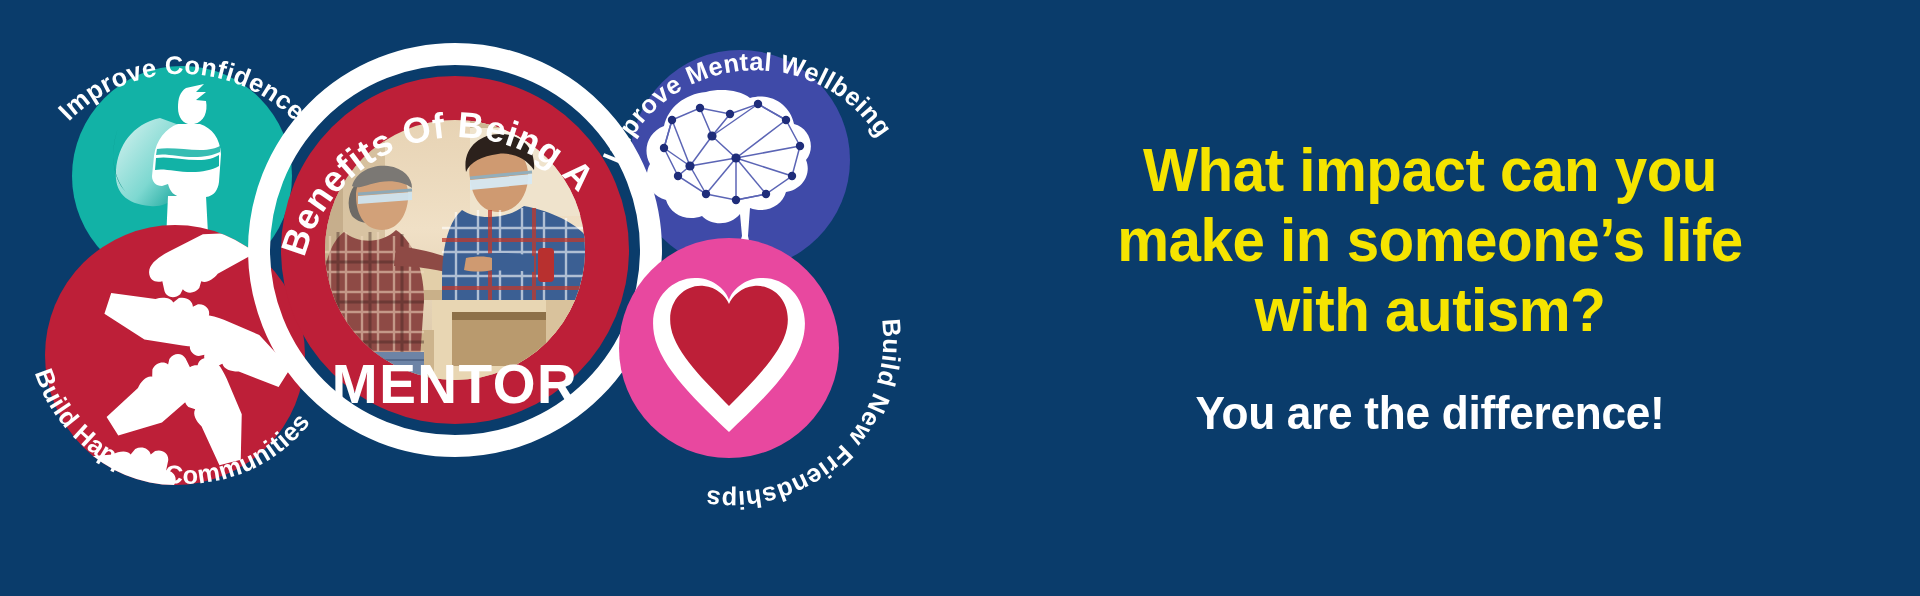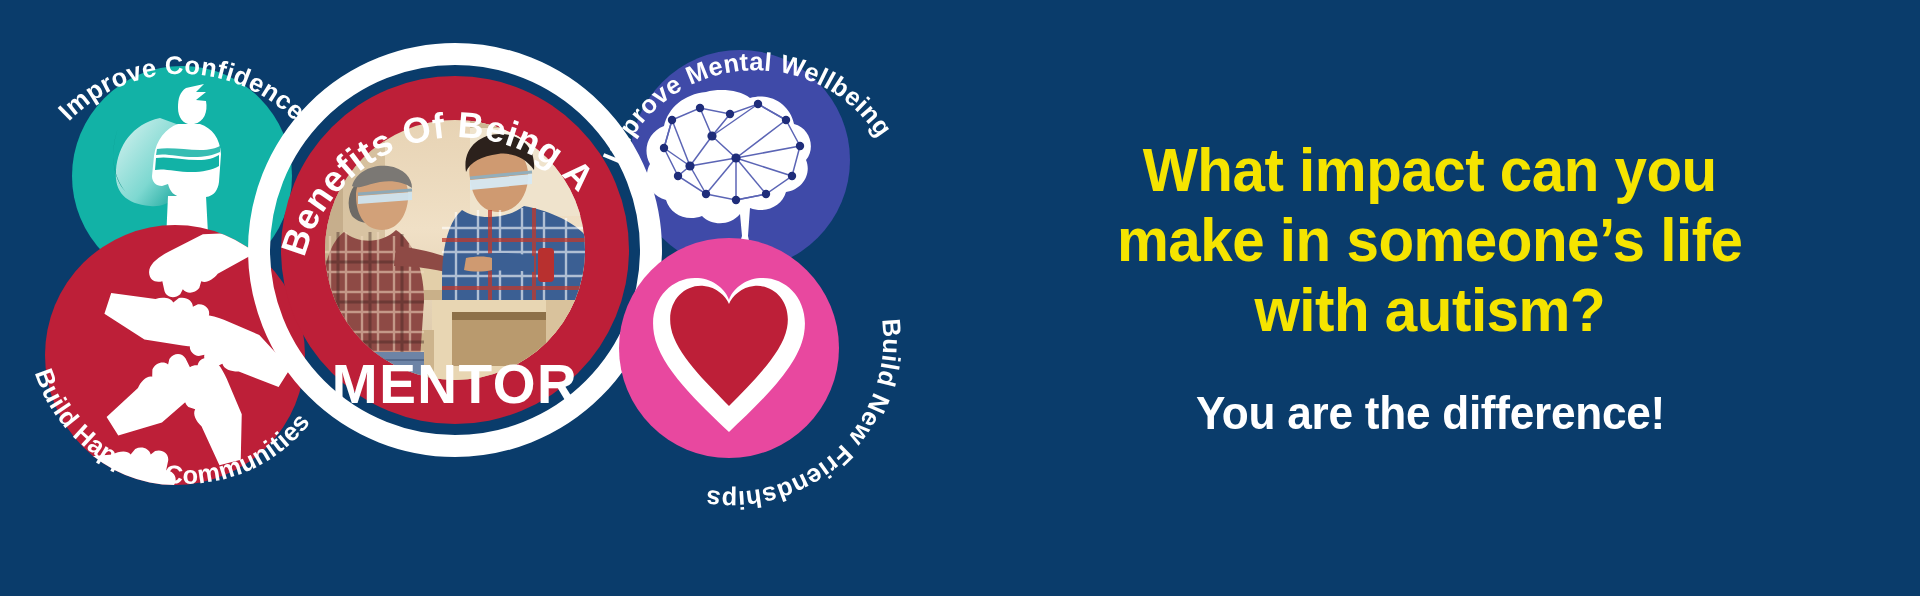--- a/index.html
+++ b/index.html
@@ -20,21 +20,21 @@
   #graphic {
     position:absolute; left:0; top:0; width:940px; height:596px;
   }
   #graphic svg { display:block; }
 
   
   #copy {
     position:absolute; left:940px; top:0;
     width:980px; height:574px;
     display:flex; flex-direction:column;
-    align-items:center; justify-content:center;
+    justify-content:center;
     text-align:center;
   }
   .headline {
     color:#f5e400;
     font-weight:bold;
     font-size:62px;
     line-height:1.13;
     letter-spacing:-0.5px;
     transform:scaleX(0.94);
     white-space:nowrap;

